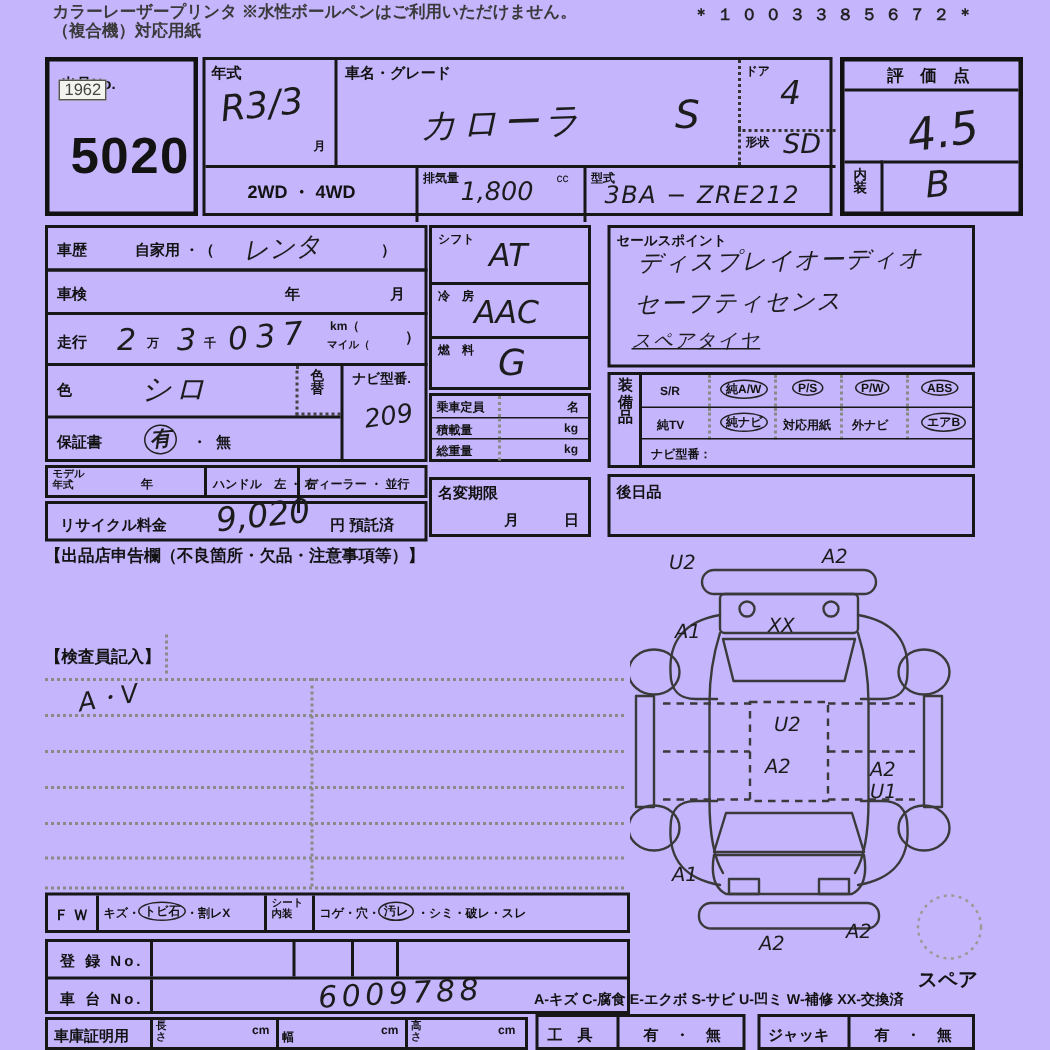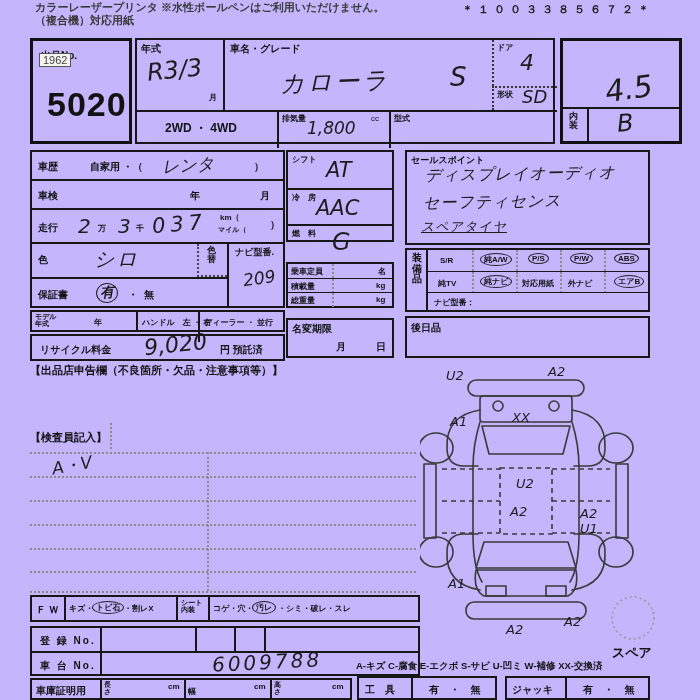--- a/index.html
+++ b/index.html
@@ -58,25 +58,29 @@
 
     <div class="cell" style="left:0;top:70px;width:420px;height:36px;border-top:2px solid #171717;">
       <span class="t" style="left:28px;top:8px;font-size:12px;font-weight:bold;">2WD ・ 4WD</span>
       <div class="cell" style="left:140px;top:0;width:112px;height:36px;border-left:2px solid #171717;">
         <span class="t sm" style="left:3px;top:1px;">排気量</span>
         <span class="t hw" style="left:28px;top:6px;font-size:17px;">1,800</span>
         <span class="t" style="left:92px;top:2px;font-size:8px;">cc</span>
       </div>
       <div class="cell" style="left:252px;top:0;width:168px;height:36px;border-left:2px solid #171717;">
         <span class="t sm" style="left:3px;top:1px;">型式</span>
+        <span class="t hw" style="left:12px;top:8px;font-size:16px;letter-spacing:1px;">3BA − ZRE212</span>
       </div>
     </div>
   </div>
 
   <div class="b3" style="left:560px;top:38px;width:122px;height:106px;">
+    <div class="cell" style="left:0;top:0;width:116px;height:20px;border-bottom:2px solid #171717;text-align:center;">
+      <span style="font-size:11px;font-weight:bold;letter-spacing:4px;">評 価 点</span>
+    </div>
     <span class="t hw" style="left:42px;top:30px;font-size:30px;transform:rotate(-8deg);">4.5</span>
     <div class="cell" style="left:0;top:66px;width:26px;height:34px;border-top:2px solid #171717;border-right:2px solid #171717;">
       <span class="t sm wrap" style="left:6px;top:3px;width:12px;font-size:9px;">内装</span>
     </div>
     <div class="cell" style="left:26px;top:66px;width:90px;height:34px;border-top:2px solid #171717;">
       <span class="t hw" style="left:28px;top:0px;font-size:24px;transform:rotate(-5deg);">B</span>
     </div>
   </div>
 
   <div class="b" style="left:30px;top:150px;width:255px;height:31px;">
@@ -142,21 +146,21 @@
   </div>
 
   <div class="b" style="left:30px;top:334px;width:255px;height:27px;">
     <span class="t lbl" style="left:8px;top:7px;">リサイクル料金</span>
     <span class="t hw" style="left:112px;top:-4px;font-size:22px;transform:rotate(-6deg);">9,020</span>
     <span class="t lbl" style="left:188px;top:7px;">円 預託済</span>
   </div>
 
   <div class="t" style="left:30px;top:363px;font-size:11px;font-weight:bold;">【出品店申告欄（不良箇所・欠品・注意事項等）】</div>
 
-  <div class="b" style="left:286px;top:150px;width:108px;height:92px;">
+  <div class="b" style="left:286px;top:150px;width:108px;height:110px;">
     <div class="cell" style="left:0;top:0;width:104px;height:36px;">
       <span class="t sm" style="left:4px;top:2px;">シフト</span>
       <span class="t hw" style="left:38px;top:6px;font-size:21px;">AT</span>
     </div>
     <div class="cell" style="left:0;top:36px;width:104px;height:36px;border-top:2px solid #171717;">
       <span class="t sm" style="left:4px;top:2px;">冷　房</span>
       <span class="t hw" style="left:28px;top:6px;font-size:21px;">AAC</span>
     </div>
     <div class="cell" style="left:0;top:72px;width:104px;height:34px;border-top:2px solid #171717;padding-left:26px;">
       <span class="t sm" style="left:4px;top:2px;">燃　料</span>

